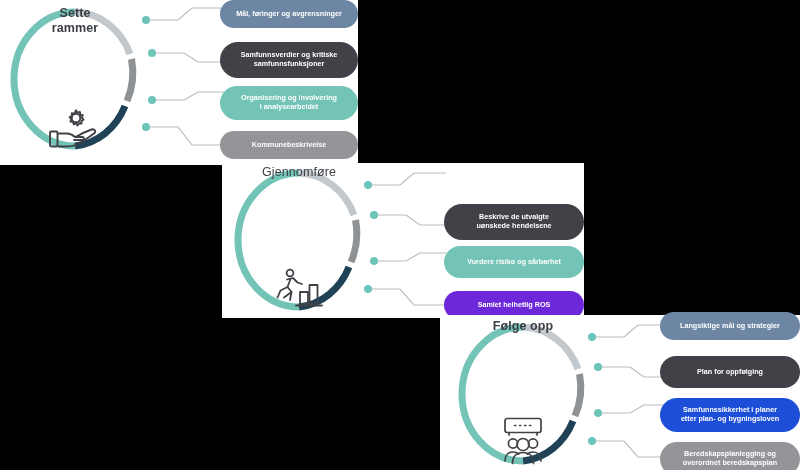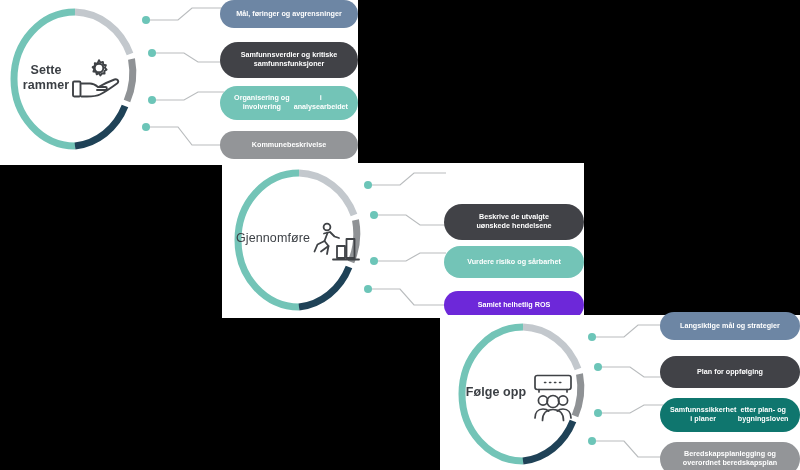--- a/index.html
+++ b/index.html
@@ -28,23 +28,23 @@
   .ring-wrap {
     position: absolute;
   }
   .ring-svg { display: block; }
   .ring-center {
     position: absolute;
     left: 0; top: 0;
     width: 100%;
     height: 100%;
     display: flex;
-    flex-direction: row;
+    flex-direction: column;
     align-items: center;
-    justify-content: center;
+    justify-content: space-between;
   }
   .ring-title {
     color: #3b3f44;
     font-weight: bold;
     text-align: center;
     line-height: 1.18;
     letter-spacing: 0.1px;
   }
   .ring-icon {
     display: block;
@@ -116,21 +116,21 @@
       </g>
     </svg>
 
     <div class="pill" style="left:220px; top:0px; width:138px; height:28px; background:#6d86a4; font-size:7.2px;align-items:center;">
       <span>Mål, føringer og avgrensninger</span>
     </div>
     <div class="pill" style="left:220px; top:42px; width:138px; height:36px; background:#414247; font-size:7.2px; flex-direction:column;">
       <span>Samfunnsverdier og kritiske</span>
       <span>samfunnsfunksjoner</span>
     </div>
-    <div class="pill" style="left:220px; top:86px; width:138px; height:34px; background:#73c4b7; font-size:7.2px; flex-direction:row;align-items:center;">
+    <div class="pill" style="left:220px; top:86px; width:138px; height:34px; background:#73c4b7; font-size:7.2px; flex-direction:column;align-items:center;">
       <span>Organisering og involvering</span>
       <span>i analysearbeidet</span>
     </div>
     <div class="pill" style="left:220px; top:131px; width:138px; height:28px; background:#939598; font-size:7.2px;">
       <span>Kommunebeskrivelse</span>
     </div>
   </div>
 
   <div class="panel" style="left:222px; top:163px; width:362px; height:155px;">
 
@@ -240,21 +240,21 @@
         <circle cx="8" cy="126" r="4"></circle>
       </g>
     </svg>
 
     <div class="pill" style="left:220px; top:-3px; width:140px; height:28px; background:#6d86a4; font-size:7.2px;text-align:center;">
       <span>Langsiktige mål og strategier</span>
     </div>
     <div class="pill" style="left:220px; top:41px; width:140px; height:32px; background:#414247; font-size:7.2px;">
       <span>Plan for oppfølging</span>
     </div>
-    <div class="pill" style="left:220px; top:83px; width:140px; height:34px; background:#0f766e; font-size:7.2px; flex-direction:row;">
+    <div class="pill" style="left:220px; top:83px; width:140px; height:34px; background:#1d4ed8; font-size:7.2px; flex-direction:column;">
       <span>Samfunnssikkerhet i planer</span>
       <span>etter plan- og bygningsloven</span>
     </div>
     <div class="pill" style="left:220px; top:127px; width:140px; height:34px; background:#939598; font-size:7.2px; flex-direction:column;">
       <span>Beredskapsplanlegging og</span>
       <span>overordnet beredskapsplan</span>
     </div>
   </div>
 
 </div>

